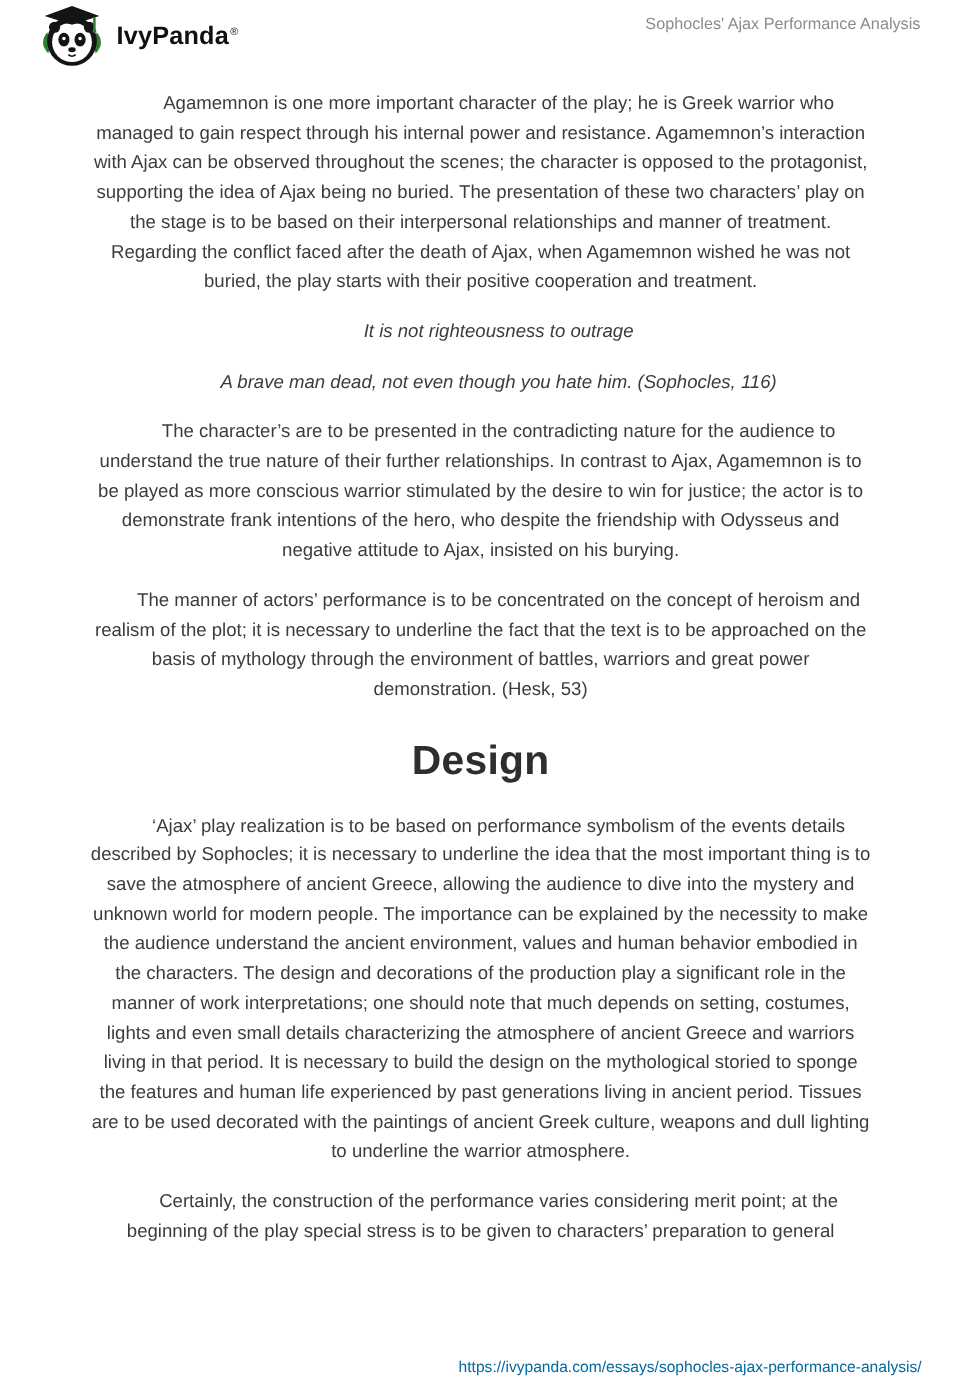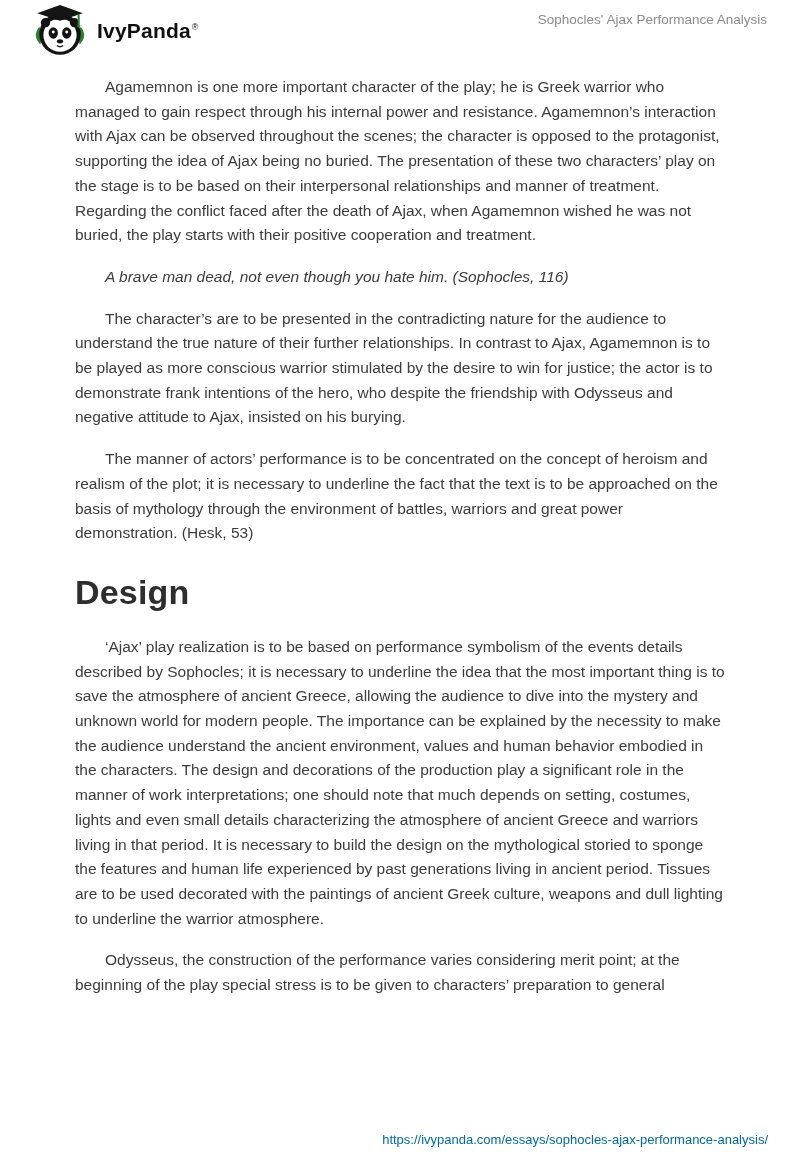--- a/index.html
+++ b/index.html
@@ -40,21 +40,21 @@
     margin-left: 1px;
   }
   .doc-title {
     position: absolute;
     right: 33px;
     top: 12px;
     font-size: 13.5px;
     color: #8c8c8c;
   }
   
-  main { padding: 11px 74px 0 75px; }
+  main { padding: 11px 74px 0 75px; text-align: center; }
   .para {
     font-size: 15.5px;
     line-height: 24.7px;
     color: #3c3c3c;
     margin-bottom: 17px;
   }
   .indent { text-indent: 30px; }
   .quote {
     font-size: 15.5px;
     line-height: 24.7px;
@@ -115,30 +115,31 @@
         </svg>
       </span>
       <span class="brand-text"><span>IvyPanda</span><sup>®</sup></span>
     </div>
     <div class="doc-title">Sophocles' Ajax Performance Analysis</div>
   </header>
 
   <main>
     <p class="para indent">Agamemnon is one more important character of the play; he is Greek warrior who managed to gain respect through his internal power and resistance. Agamemnon’s interaction with Ajax can be observed throughout the scenes; the character is opposed to the protagonist, supporting the idea of Ajax being no buried. The presentation of these two characters’ play on the stage is to be based on their interpersonal relationships and manner of treatment. Regarding the conflict faced after the death of Ajax, when Agamemnon wished he was not buried, the play starts with their positive cooperation and treatment.</p>
 
+    <p class="quote">It is not righteousness to outrage</p>
     <p class="quote">A brave man dead, not even though you hate him. (Sophocles, 116)</p>
 
     <p class="para indent">The character’s are to be presented in the contradicting nature for the audience to understand the true nature of their further relationships. In contrast to Ajax, Agamemnon is to be played as more conscious warrior stimulated by the desire to win for justice; the actor is to demonstrate frank intentions of the hero, who despite the friendship with Odysseus and negative attitude to Ajax, insisted on his burying.</p>
 
     <p class="para indent">The manner of actors’ performance is to be concentrated on the concept of heroism and realism of the plot; it is necessary to underline the fact that the text is to be approached on the basis of mythology through the environment of battles, warriors and great power demonstration. (Hesk, 53)</p>
 
     <h1 class="section-heading">Design</h1>
 
     <p class="para indent">‘Ajax’ play realization is to be based on performance symbolism of the events details described by Sophocles; it is necessary to underline the idea that the most important thing is to save the atmosphere of ancient Greece, allowing the audience to dive into the mystery and unknown world for modern people. The importance can be explained by the necessity to make the audience understand the ancient environment, values and human behavior embodied in the characters. The design and decorations of the production play a significant role in the manner of work interpretations; one should note that much depends on setting, costumes, lights and even small details characterizing the atmosphere of ancient Greece and warriors living in that period. It is necessary to build the design on the mythological storied to sponge the features and human life experienced by past generations living in ancient period. Tissues are to be used decorated with the paintings of ancient Greek culture, weapons and dull lighting to underline the warrior atmosphere.</p>
 
-    <p class="para indent">Odysseus, the construction of the performance varies considering merit point; at the beginning of the play special stress is to be given to characters’ preparation to general</p>
+    <p class="para indent">Certainly, the construction of the performance varies considering merit point; at the beginning of the play special stress is to be given to characters’ preparation to general</p>
   </main>
 
   <footer>
     <span class="url">https://ivypanda.com/essays/sophocles-ajax-performance-analysis/</span>
   </footer>
 
 </div>
 
 </body></html>

